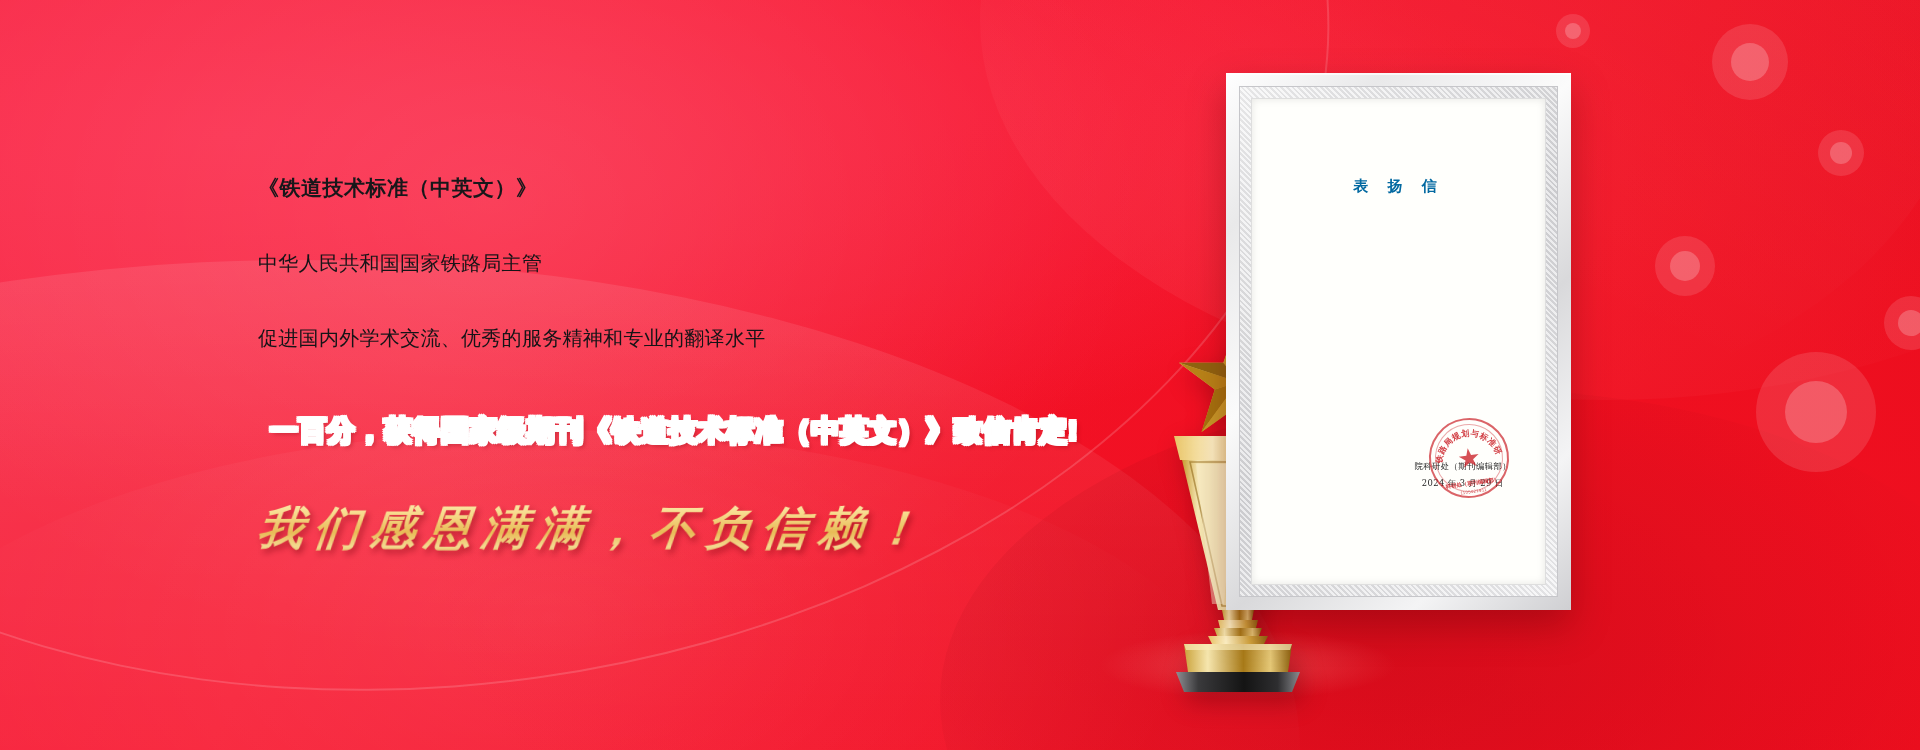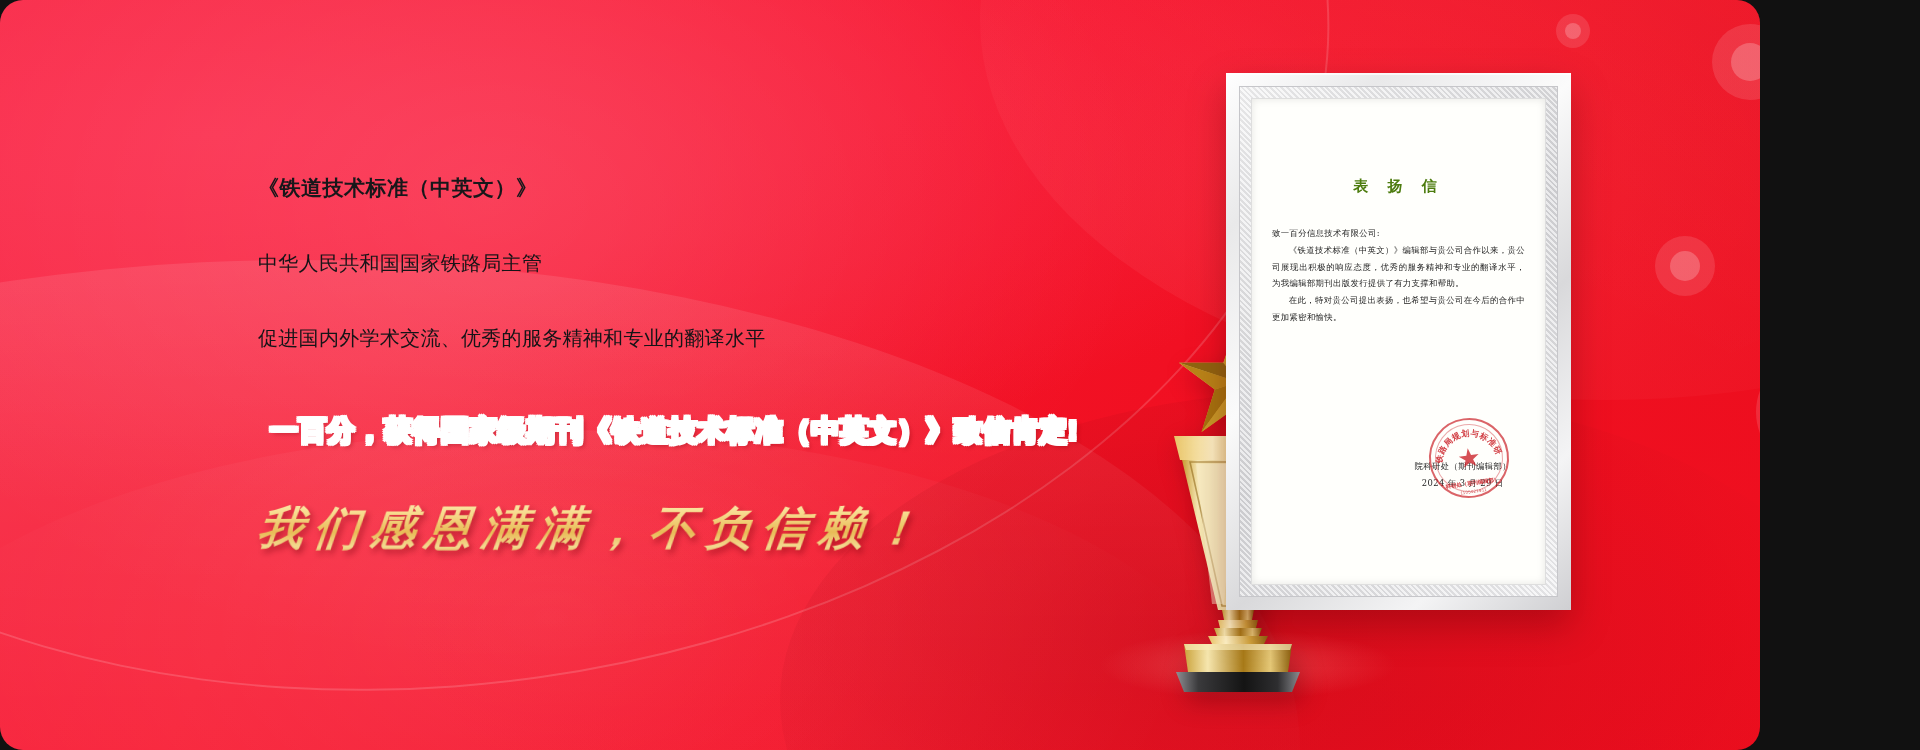--- a/index.html
+++ b/index.html
@@ -1,23 +1,22 @@
 <!DOCTYPE html>
 <html><head>
 <meta charset="utf-8">
 <style>
   html,body{margin:0;padding:0;background:#111;}
   #stage{
-    position:relative;width:1760px;height:750px;overflow:hidden;
+    position:relative;width:1920px;height:750px;overflow:hidden;
     font-family:"Liberation Sans","DejaVu Sans",sans-serif;
     background:
       radial-gradient(120% 90% at 12% 18%, #fb3352 0%, rgba(251,51,82,0) 55%),
       radial-gradient(110% 120% at 88% 75%, #f01020 0%, rgba(240,16,32,0) 60%),
       linear-gradient(118deg,#f62a46 0%,#f82138 26%,#f5122a 52%,#ef0e20 74%,#e60a1b 100%);
-    border-radius: 23px;
   }
 
   
   .swoosh{position:absolute;pointer-events:none;}
   .sw1{left:-260px;top:-330px;width:1500px;height:1060px;border-radius:50%;
        background:radial-gradient(ellipse at 50% 50%, rgba(255,255,255,0.085) 0%, rgba(255,255,255,0.0) 62%);}
   .sw2{left:-420px;top:-500px;width:1750px;height:1180px;border-radius:50%;
        border:2px solid rgba(255,255,255,0.16);background:transparent;
        transform:rotate(-8deg);}
   .sw3{left:-700px;top:260px;width:2000px;height:980px;border-radius:50%;
@@ -83,21 +82,21 @@
     border:1px solid #c6c6ca;
   }
   .paper{
     width:100%;height:100%;box-sizing:border-box;background:#fffffc;
     border:1px solid #dedede;position:relative;overflow:hidden;
     box-shadow:0 0 8px rgba(0,0,0,0.10) inset;
   }
   .cert-title{
     position:absolute;left:0;right:0;top:78px;text-align:center;
     font-family:"DejaVu Serif","Liberation Serif",serif;
-    font-size:15px;font-weight:700;letter-spacing:7px;color:#4d7c0f;
+    font-size:15px;font-weight:700;letter-spacing:7px;color:#0369a1;
   }
   .cert-body{
     position:absolute;left:20px;right:20px;top:126px;
     font-family:"DejaVu Serif","Liberation Serif",serif;
     font-size:8.4px;line-height:2.0;color:#1d1d1d;letter-spacing:.35px;
     text-align:justify;
   }
   .cert-body p{margin:0;}
   .cert-body p.indent{text-indent:2em;}
   .cert-sign{
@@ -249,25 +248,20 @@
       <path d="M38 362 L162 362 L154 382 L46 382 Z" fill="url(#plinth)"></path>
     </svg>
   </div>
 
   <div class="frame">
     <div class="frame-inner">
       <div class="paper">
 
         <div class="cert-title">表 扬 信</div>
 
-        <div class="cert-body">
-          <p>致一百分信息技术有限公司:</p>
-          <p class="indent">《铁道技术标准（中英文）》编辑部与贵公司合作以来，贵公司展现出积极的响应态度，优秀的服务精神和专业的翻译水平，为我编辑部期刊出版发行提供了有力支撑和帮助。</p>
-          <p class="indent">在此，特对贵公司提出表扬，也希望与贵公司在今后的合作中更加紧密和愉快。</p>
-        </div>
 
         <div class="cert-sign">
           <div>院科研处（期刊编辑部）</div>
           <div>2024 年 3 月 29 日</div>
         </div>
 
         <div class="seal">
           <div class="ring2"></div>
           <svg class="arc" viewBox="0 0 76 76">
             <defs>

